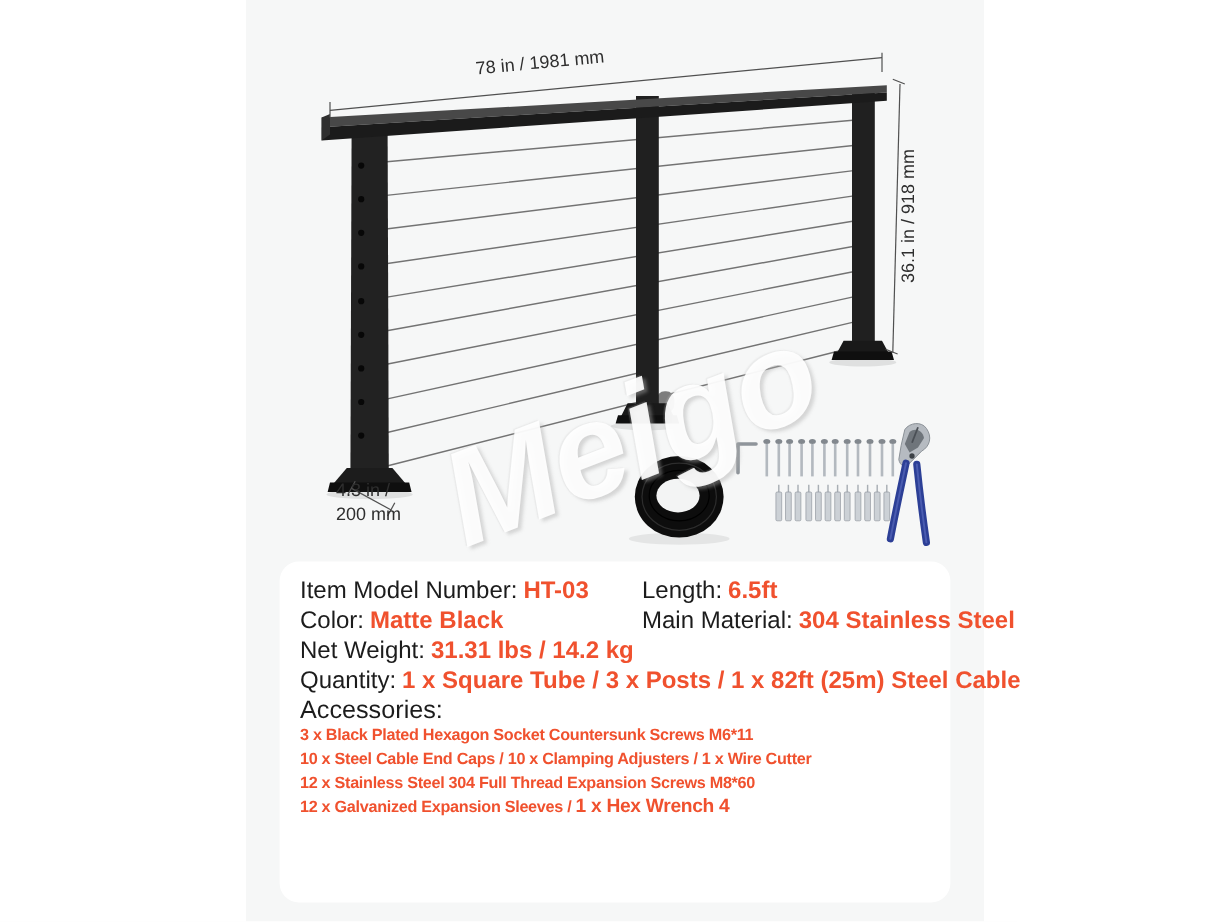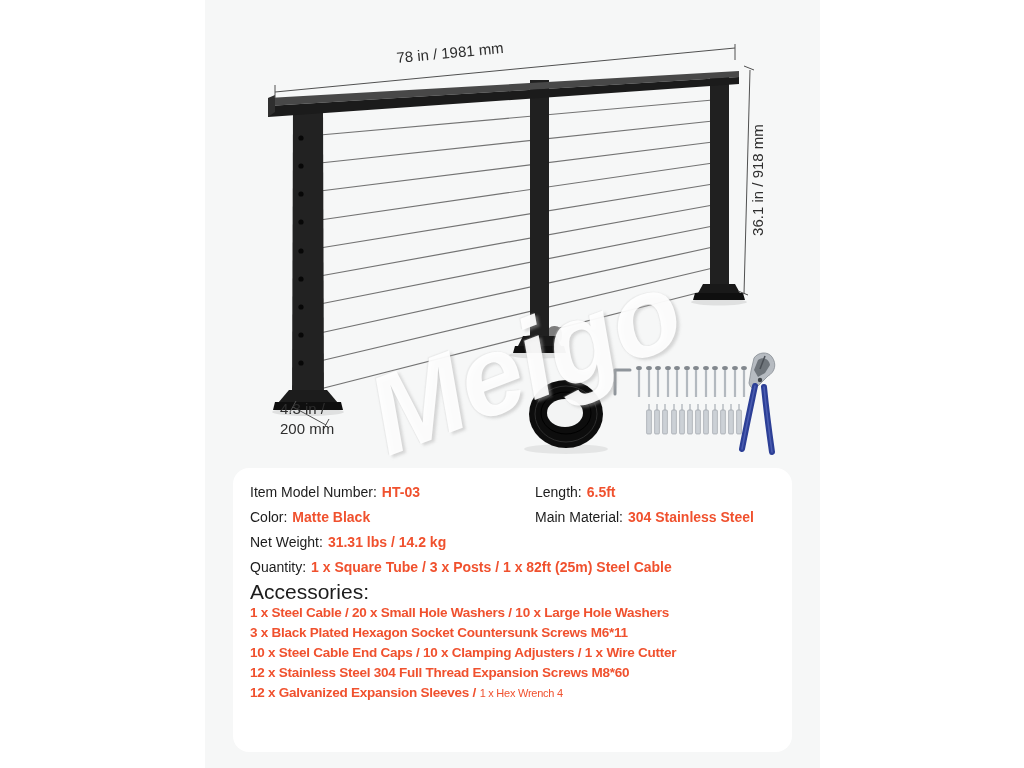--- a/index.html
+++ b/index.html
@@ -15,27 +15,27 @@
              text-shadow:2px 3px 3px rgba(172,172,172,0.45), -1px -1px 1px rgba(200,200,200,0.25);
              transform:rotate(-21deg);pointer-events:none;white-space:nowrap;}
   
   .dim-label{position:absolute;z-index:2;font-size:15px;color:#2e2e2e;white-space:nowrap;}
   .dim-width{left:118px;top:44px;width:254px;text-align:center;transform:rotate(-5.4deg);}
   .dim-height{left:473px;top:171px;width:160px;height:18px;text-align:center;transform:rotate(-90deg);}
   .dim-base{left:35px;top:399px;line-height:20px;margin-left:40px;}
   
   #panel{position:absolute;left:28px;top:468px;width:559px;height:284px;background:#ffffff;
          border-radius:16px;z-index:3;box-sizing:border-box;padding:12px 0 0 17px;}
-  .spec-row{position:relative;line-height:25px;font-size:14px;color:#1c1c1c;white-space:nowrap;}
+  .spec-row{position:relative;line-height:25px;font-size:20px;color:#1c1c1c;white-space:nowrap;}
   .spec-row .val{font-weight:700;color:#f0512e;margin-left:5px;}
   .spec-right{position:absolute;left:285px;top:0;}
   .acc-head{line-height:23px;font-size:21px;color:#1c1c1c;}
   .acc-line{line-height:20px;font-size:13.5px;font-weight:700;color:#f0512e;
             letter-spacing:-0.25px;white-space:nowrap;}
-  .acc-line .thin{font-weight:400;font-size:11px;}
+  .acc-line .thin{font-weight:700;font-size:16px;}
 </style>
 </head>
 <body>
 
 <div id="canvas">
   <div id="stage">
 
     <svg id="render-svg" width="615" height="768" viewBox="0 0 615 768">
 
       <g fill="rgba(0,0,0,0.09)">
@@ -219,21 +219,20 @@
           <span>Main Material:</span><span class="val">304 Stainless Steel</span>
         </span>
       </div>
       <div class="spec-row">
         <span>Net Weight:</span><span class="val">31.31 lbs / 14.2 kg</span>
       </div>
       <div class="spec-row">
         <span>Quantity:</span><span class="val">1 x Square Tube / 3 x Posts / 1 x 82ft (25m) Steel Cable</span>
       </div>
       <div class="acc-head">Accessories:</div>
-      <div class="acc-line">1 x Steel Cable / 20 x Small Hole Washers / 10 x Large Hole Washers</div>
       <div class="acc-line">3 x Black Plated Hexagon Socket Countersunk Screws M6*11</div>
       <div class="acc-line">10 x Steel Cable End Caps / 10 x Clamping Adjusters / 1 x Wire Cutter</div>
       <div class="acc-line">12 x Stainless Steel 304 Full Thread Expansion Screws M8*60</div>
       <div class="acc-line">
         <span>12 x Galvanized Expansion Sleeves / </span><span class="thin">1 x Hex Wrench 4</span>
       </div>
     </div>
   </div>
 </div>
 

